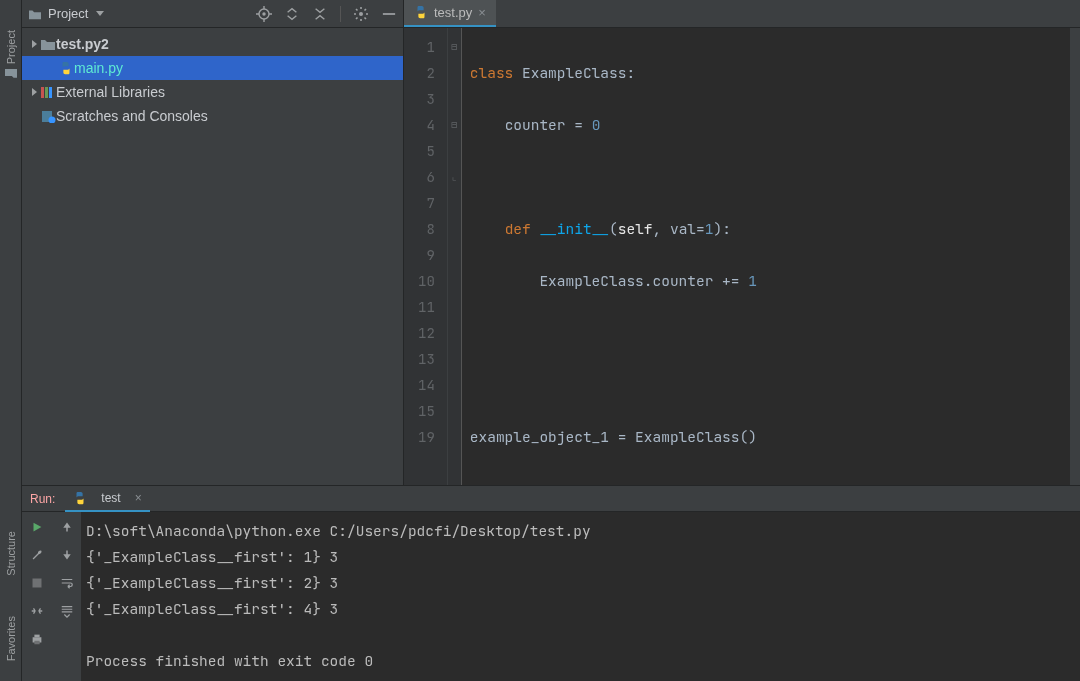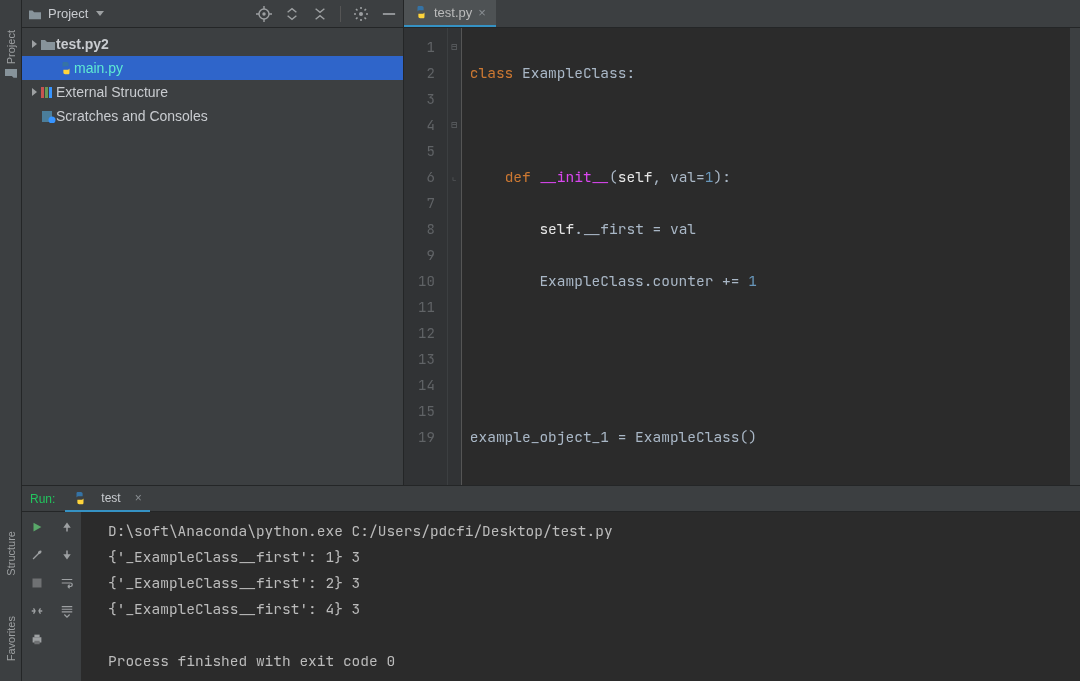--- a/index.html
+++ b/index.html
@@ -125,53 +125,53 @@
   }
   .fold-mark { height:26px; display:flex; align-items:center; justify-content:center;}
   .code {
     flex:1; font-family:"JetBrains Mono","Consolas",monospace;
     font-size:14.5px; line-height:26px; padding:6px 0 4px 4px;
     white-space:pre; color:#a9b7c6; position:relative;
   }
   .line { height:26px; padding-left:4px; }
   .kw { color:#cc7832; }
   .cls { color:#a9b7c6; }
-  .dunder { color:#d946ef;margin-top:24px; }
+  .dunder { color:#0ea5e9;margin-top:24px; }
   .self { color:#e5e5e5; }
   .num { color:#6897bb; }
   .right-scroll { width:10px; background:#3c3f41; }
 
   
   .run-panel {
     height: 196px; background:#2b2b2b; border-top:1px solid #242627;
     display:flex; flex-direction:column;
   }
   .run-header {
     height:26px; background:#3c3f41; display:flex; align-items:center; padding:0 8px;
     border-bottom:1px solid #242627; gap:10px;
   }
-  .run-title { color:#22c55e; font-size:12px; }
+  .run-title { color:#fca5a5; font-size:12px; }
   .run-tab {
     display:flex; align-items:center; gap:14px; height:26px; padding:0 8px;
     border-bottom:2px solid #3592c4; color:#c9ccd0; font-size:12px;
   }
   .run-tab .close-x { color:#8a8f93; font-size:12px;}
   .run-body { flex:1; display:flex; }
   .run-toolbar {
     width:30px; background:#3c3f41; display:flex; flex-direction:column;
     align-items:center; padding-top:6px; gap:10px;
   }
   .run-toolbar2 {
     width:30px; background:#3c3f41; display:flex; flex-direction:column;
     align-items:center; padding-top:6px; gap:10px; border-right:1px solid #2b2b2b;
   }
   .rt-btn { width:18px;height:18px; display:flex; align-items:center; justify-content:center; cursor:pointer; color:#9da0a2;}
   .run-output {
     flex:1; font-family:"JetBrains Mono","Consolas",monospace;
-    font-size:14.5px; line-height:26px; padding:6px 26px; color:#bbbbbb;
+    font-size:14.5px; line-height:26px; padding:6px 4px; color:#bbbbbb;
     white-space:pre;
   }
   .py-icon { width:14px; height:14px; }
 </style>
 </head>
 <body>
 
 <div class="root">
 
   <div class="left-gutter">
@@ -262,21 +262,21 @@
             <span class="expander">
                 <span class="chev-right"></span>
               </span>
             <span class="file-folder-icon">
               <svg viewBox="0 0 16 14" width="16" height="14">
                   <rect x="1" y="2" width="3" height="11" fill="#c75450"></rect>
                   <rect x="5" y="2" width="3" height="11" fill="#6a9955"></rect>
                   <rect x="9" y="2" width="3" height="11" fill="#3794ff"></rect>
                 </svg>
             </span>
-            <span class="tree-label">External Structure</span>
+            <span class="tree-label">External Libraries</span>
           </div>
           <div class="tree-row">
             <span class="indent0"></span>
             <span class="expander"></span>
             <span class="file-folder-icon">
               <svg viewBox="0 0 16 14" width="16" height="14">
                   <rect x="2" y="2" width="10" height="11" fill="#4b7e9b"></rect>
                   <circle cx="12" cy="11" r="3.5" fill="#3794ff"></circle>
                 </svg>
             </span>
@@ -318,23 +318,23 @@
           <div class="fold-gutter">
             <div class="fold-mark">⊟</div>
             <div class="fold-mark"></div>
               <div class="fold-mark"></div>
             <div class="fold-mark">⊟</div>
             <div class="fold-mark"></div>
             <div class="fold-mark">⌞</div>
           </div>
           <div class="code">
 <div class="line"><span class="kw">class</span> <span class="cls">ExampleClass</span><span>:</span></div>
+<div class="line">    <span>counter = </span><span class="num">0</span></div>
 <div class="line"></div>
 <div class="line">    <span class="kw">def</span> <span class="dunder">__init__</span>(<span class="self">self</span><span>, val=</span><span class="num">1</span><span>):</span></div>
-<div class="line">        <span class="self">self</span><span>.__first = val</span></div>
 <div class="line">        <span>ExampleClass.counter += </span><span class="num">1</span></div>
 <div class="line"></div>
 <div class="line"></div>
 <div class="line"><span>example_object_1 = ExampleClass()</span></div>
 
 
 
 
 
 

